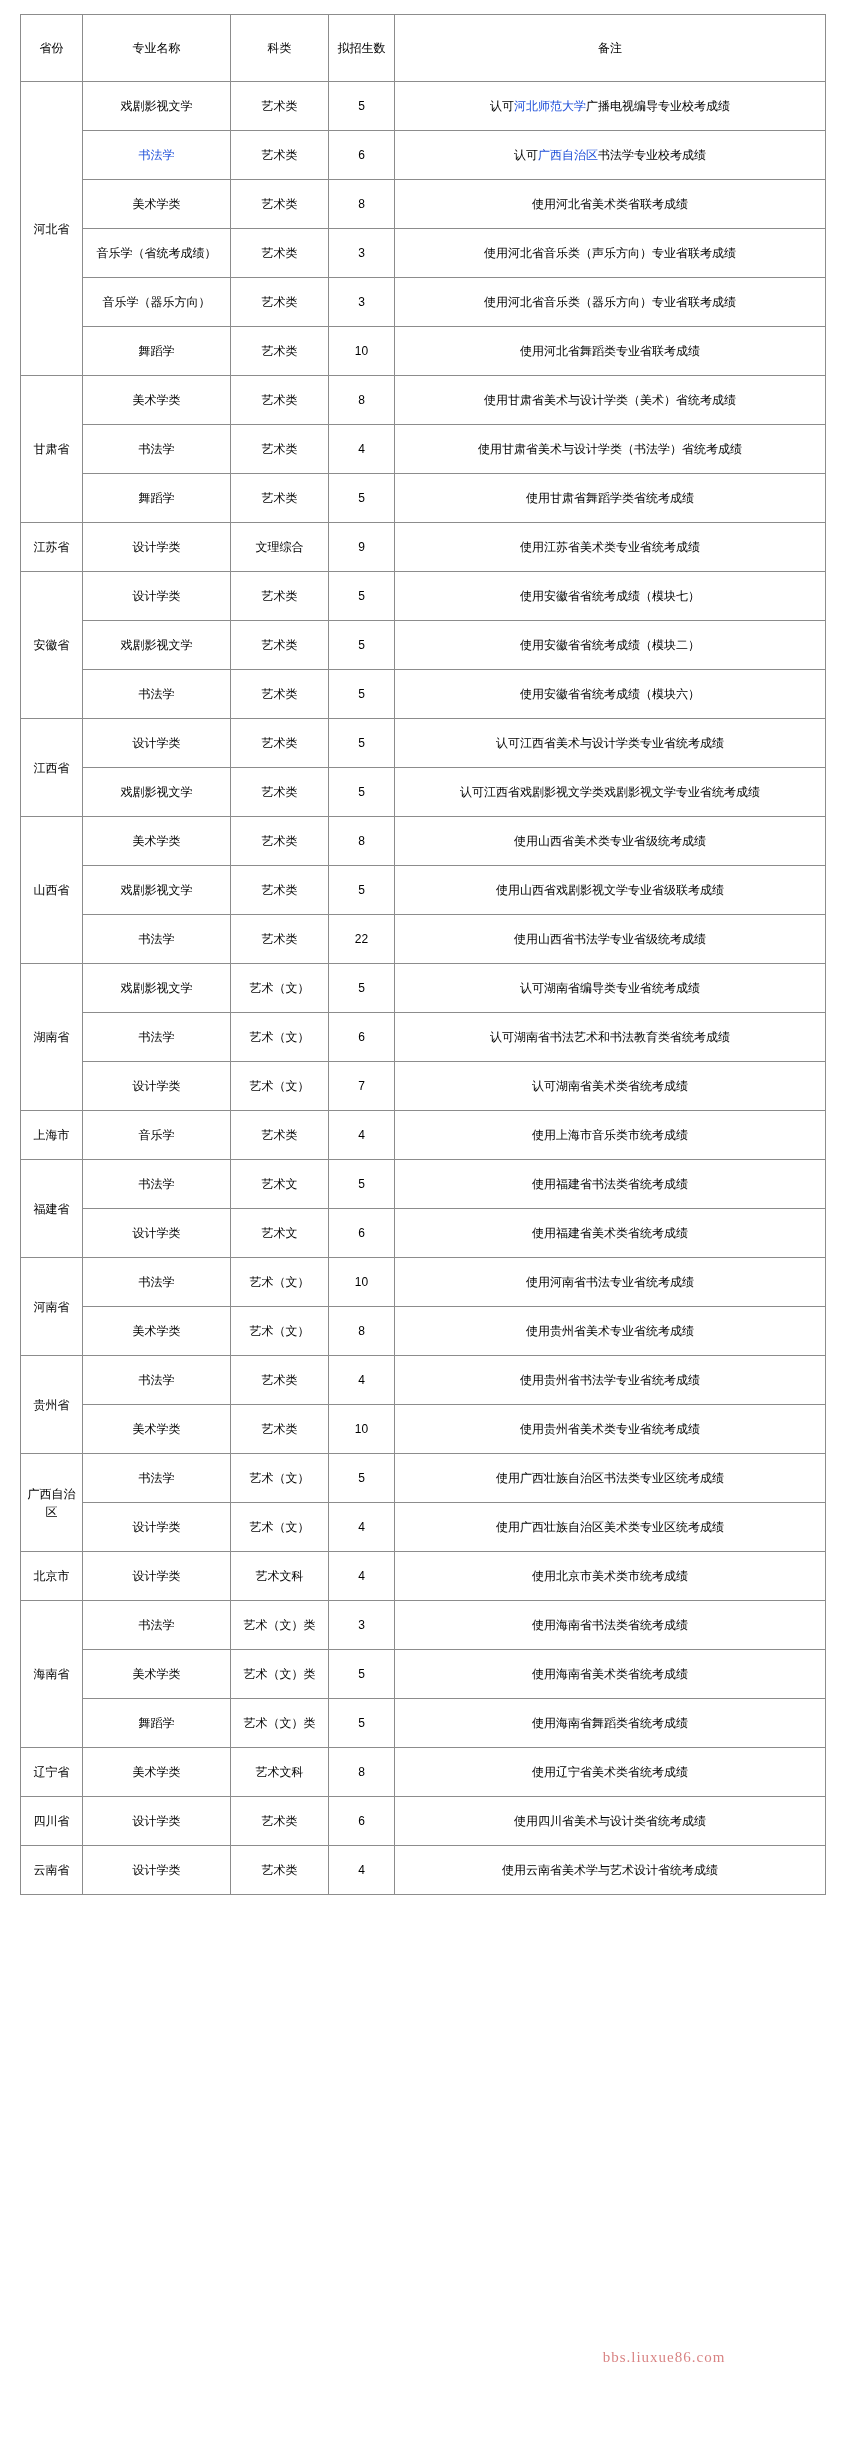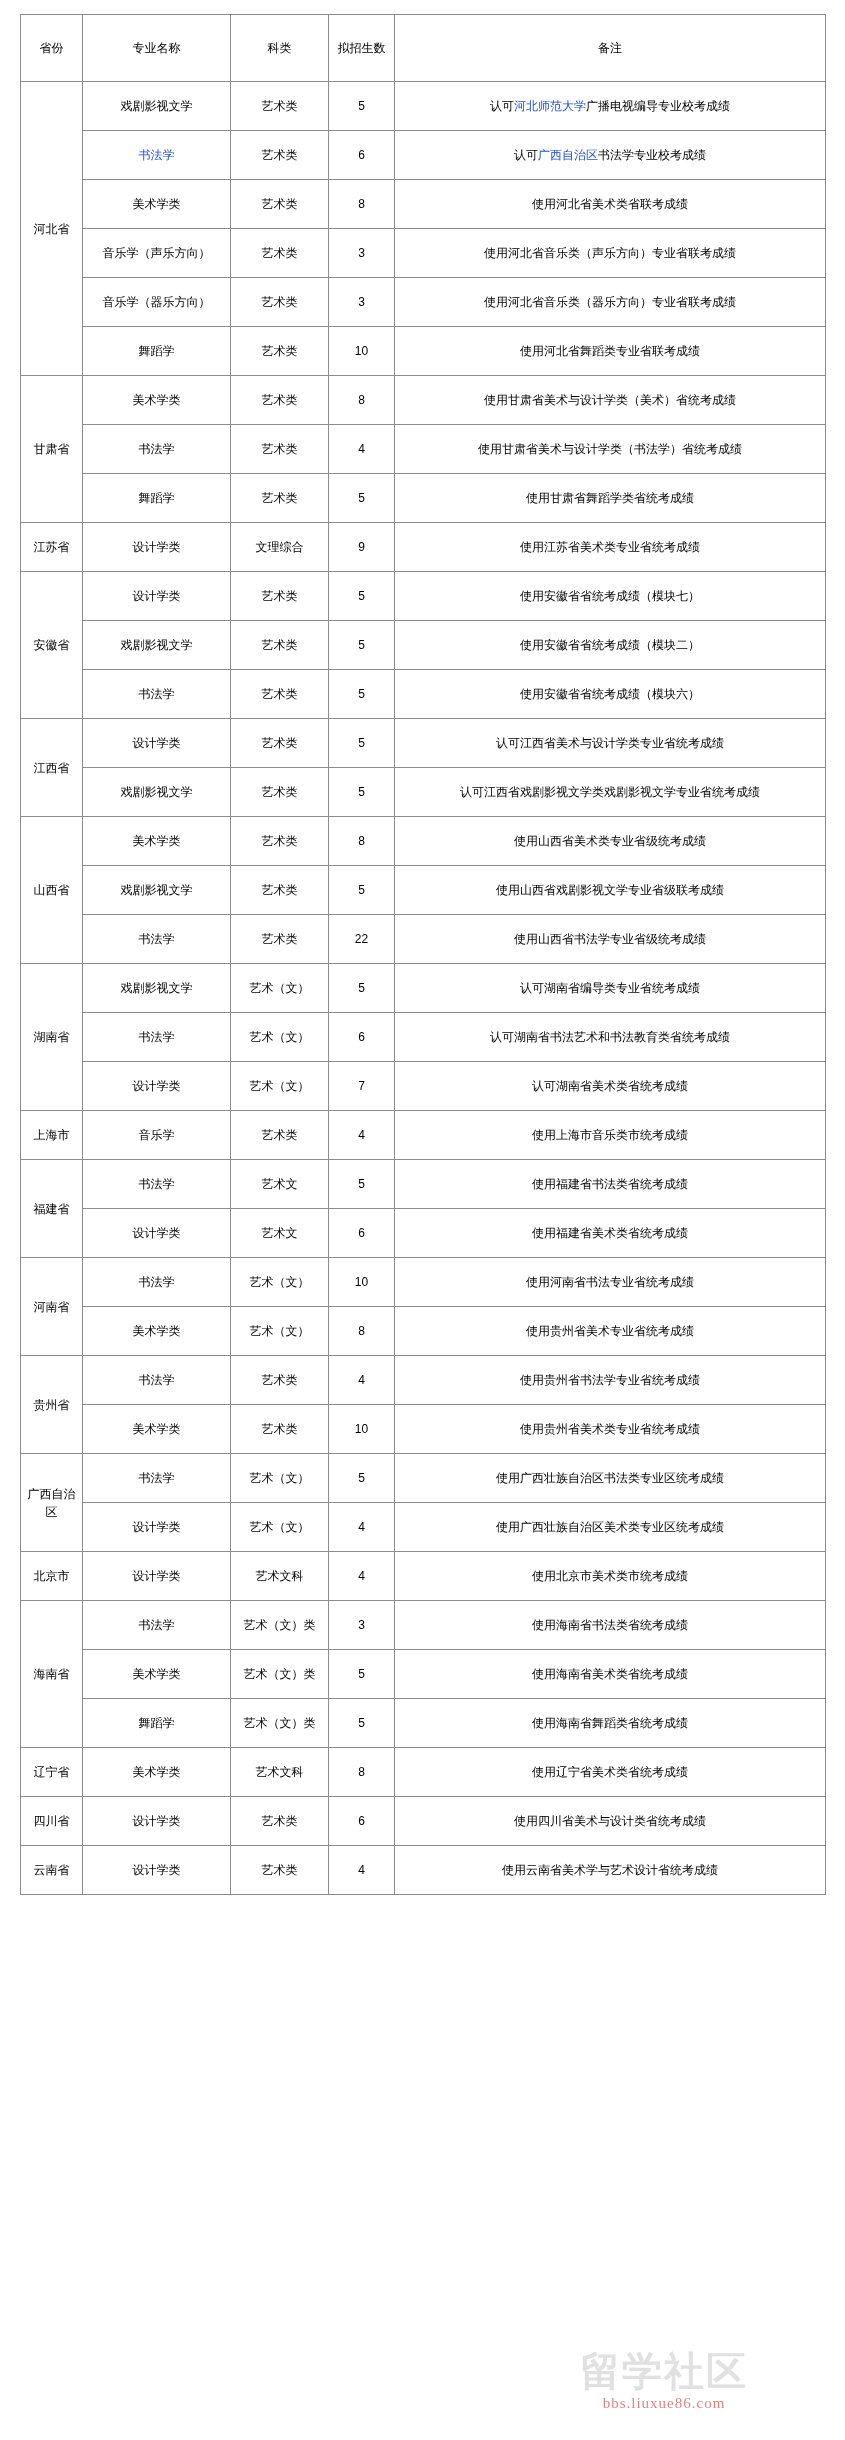--- a/index.html
+++ b/index.html
@@ -130,21 +130,21 @@
             <td>6</td>
             <td><span>认可</span><span class="lnk">广西自治区</span><span>书法学专业校考成绩</span></td>
           </tr>
           <tr>
             <td>美术学类</td>
             <td>艺术类</td>
             <td>8</td>
             <td>使用河北省美术类省联考成绩</td>
           </tr>
           <tr>
-            <td>音乐学（声乐方向）</td>
+            <td>音乐学（省统考成绩）</td>
             <td>艺术类</td>
             <td>3</td>
             <td>使用河北省音乐类（声乐方向）专业省联考成绩</td>
           </tr>
           <tr>
             <td>音乐学（器乐方向）</td>
             <td>艺术类</td>
             <td>3</td>
             <td>使用河北省音乐类（器乐方向）专业省联考成绩</td>
           </tr>
@@ -355,17 +355,16 @@
             <td>艺术类</td>
             <td>4</td>
             <td>使用云南省美术学与艺术设计省统考成绩</td>
           </tr>
         </tbody>
     </table>
   </div>
 
 
   <div class="watermark">
-    <div class="wm-main">留学社区</div>
     <div class="wm-sub">bbs.liuxue86.com</div>
   </div>
 
 </div>
 
 </body></html>

